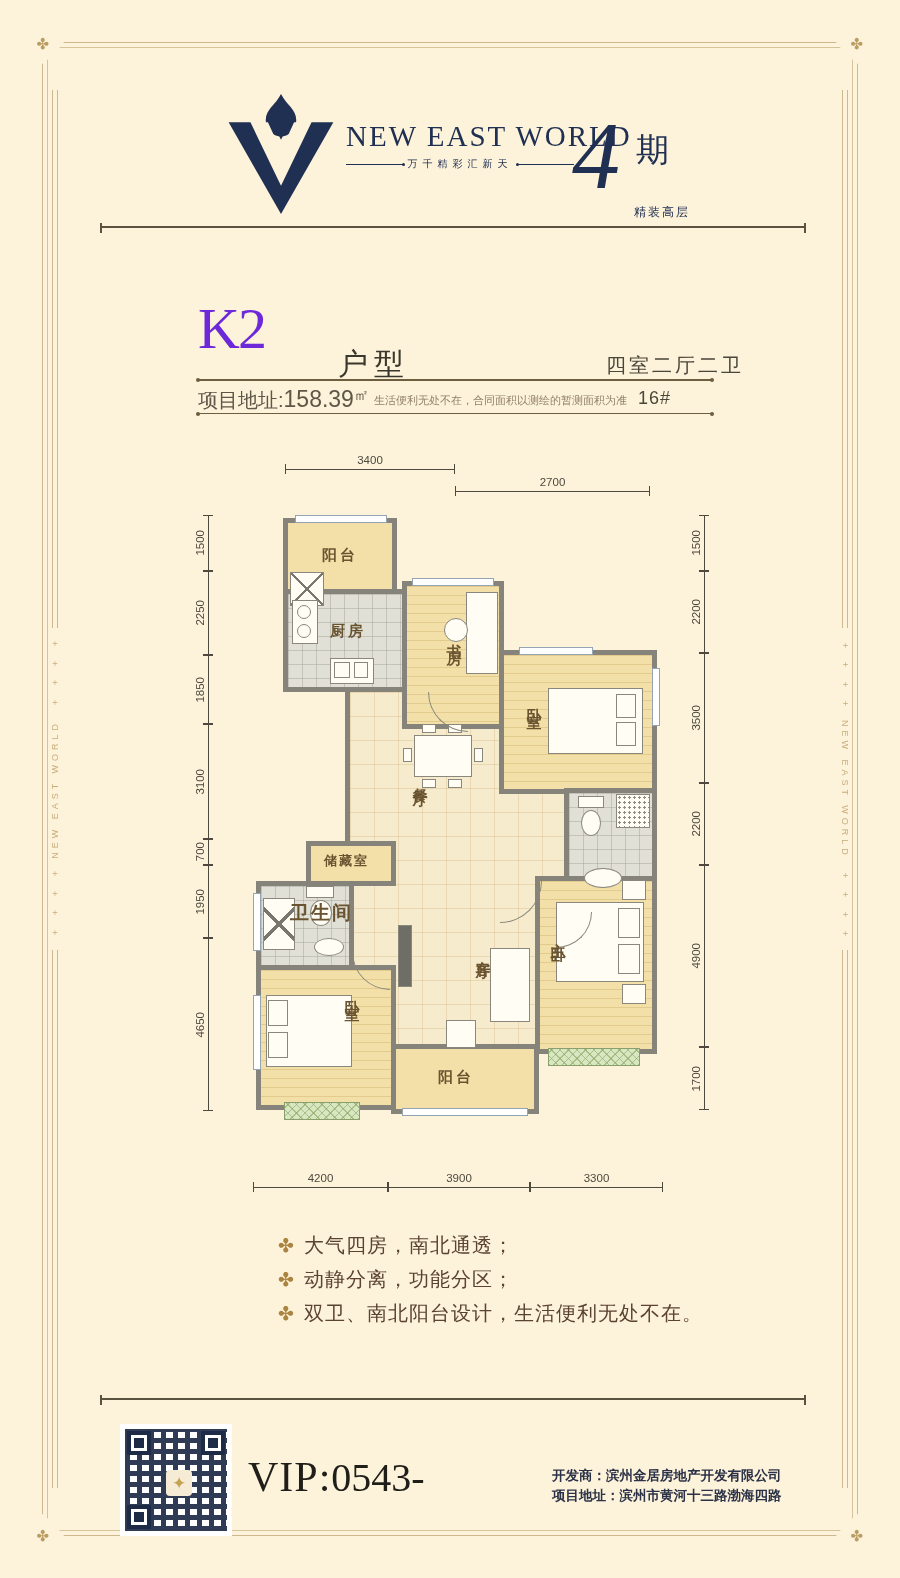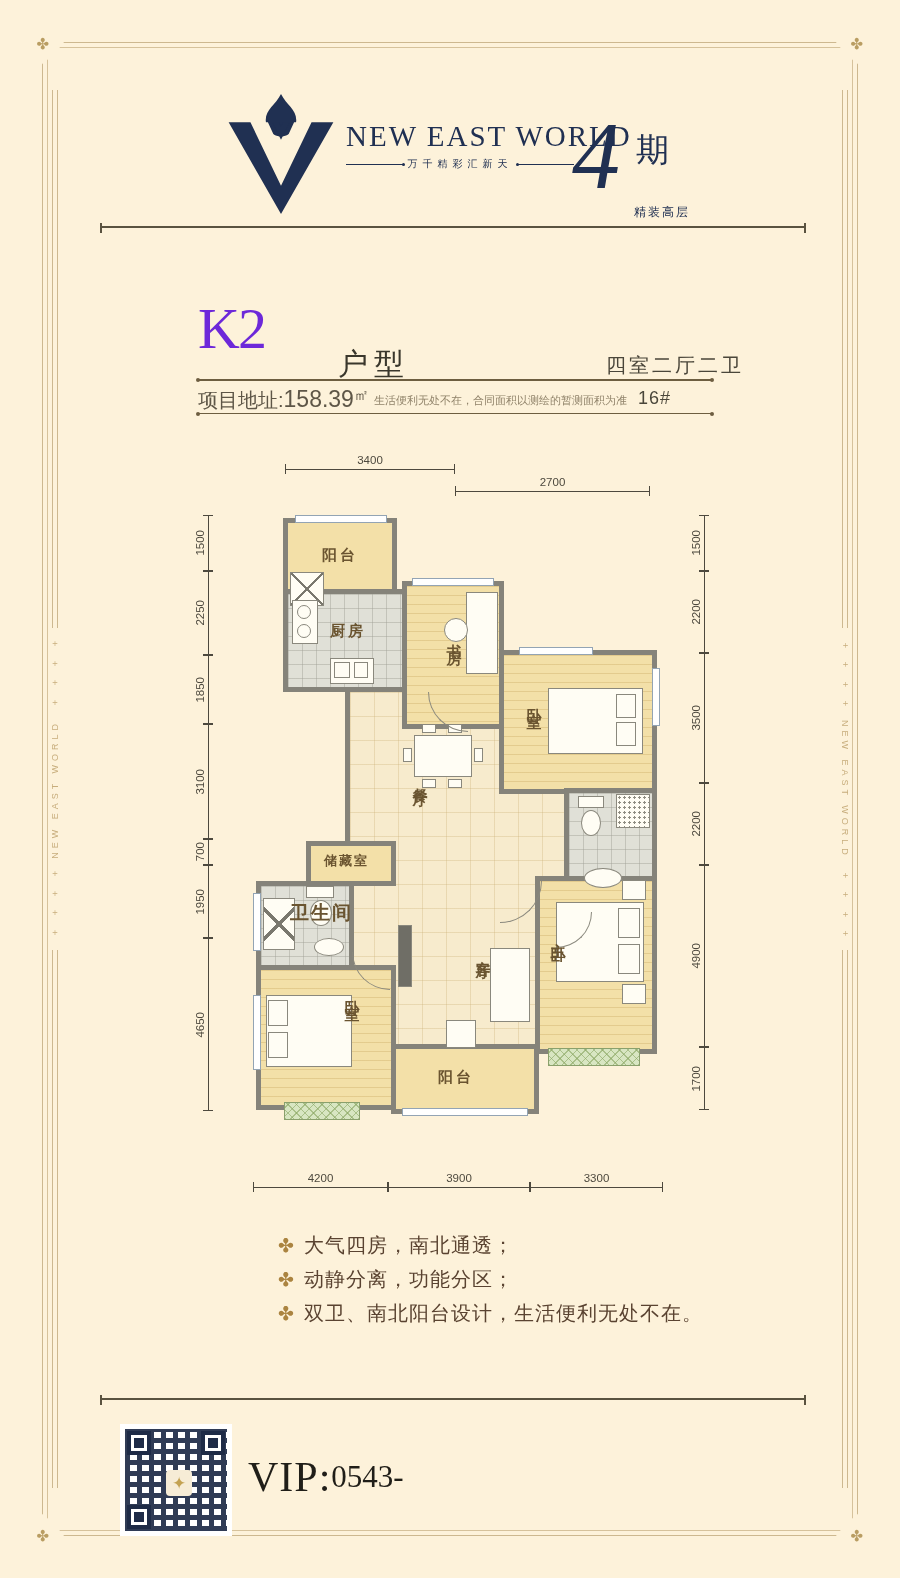--- a/index.html
+++ b/index.html
@@ -95,21 +95,21 @@
       background-image:repeating-linear-gradient(0deg,#1e2b47 0 5px,transparent 5px 11px),
                        repeating-linear-gradient(90deg,#1e2b47 0 5px,transparent 5px 12px);
       opacity:.92;}
   .finder{position:absolute;width:24px;height:24px;border:4px solid #1e2b47;background:#fff;box-sizing:border-box;}
   .finder::after{content:"";position:absolute;inset:3px;background:#1e2b47;}
   .qr-logo{position:absolute;width:26px;height:26px;left:43px;top:43px;background:#f6ecd6;border-radius:4px;
            display:flex;align-items:center;justify-content:center;color:#c3a252;font-size:17px;}
   .vip-row{position:absolute;display:flex;align-items:baseline;color:#201e18;
            font-family:"Liberation Serif","DejaVu Serif",serif;white-space:nowrap;justify-content:flex-end;}
   .vip-a{font-size:42px;letter-spacing:1px;}
-  .vip-b{font-size:31px;}
+  .vip-b{font-size:40px;}
   .vip-c{font-size:48px;letter-spacing:2px;}
   .dev-block{position:absolute;font-size:13.5px;font-weight:bold;color:#2b3248;line-height:20px;white-space:nowrap;}
 </style>
 </head>
 <body>
 
 <div class="page">
 
   <div class="frame-outer"></div>
   <div class="frame-inner"></div>
@@ -338,14 +338,18 @@
     <div class="finder" style="right:4px;top:4px;"></div>
     <div class="finder" style="left:4px;bottom:4px;"></div>
     <div class="qr-logo">✦</div>
   </div>
 
   <div class="vip-row" style="left:248px;top:1440px;height:74px;align-items:center;">
     <span class="vip-a">VIP:</span>
       <span class="vip-b">0543-</span>
   </div>
 
+  <div class="dev-block" style="left:552px;top:1466px;">
+    <div>开发商：滨州金居房地产开发有限公司</div>
+    <div>项目地址：滨州市黄河十三路渤海四路</div>
+  </div>
 
 </div>
 
 </body></html>

